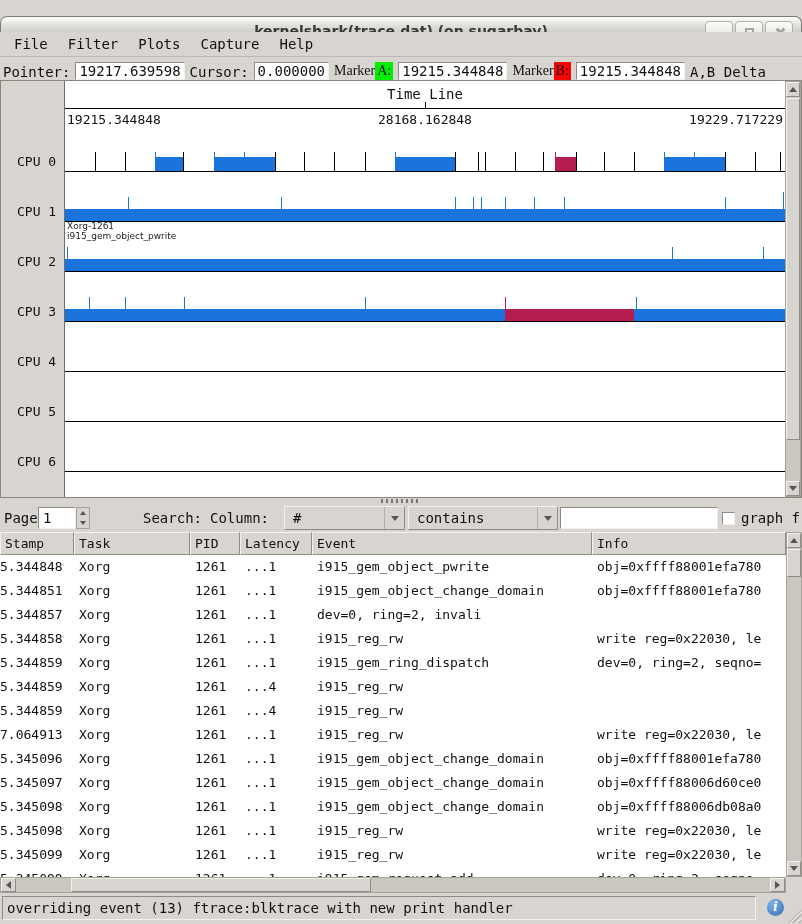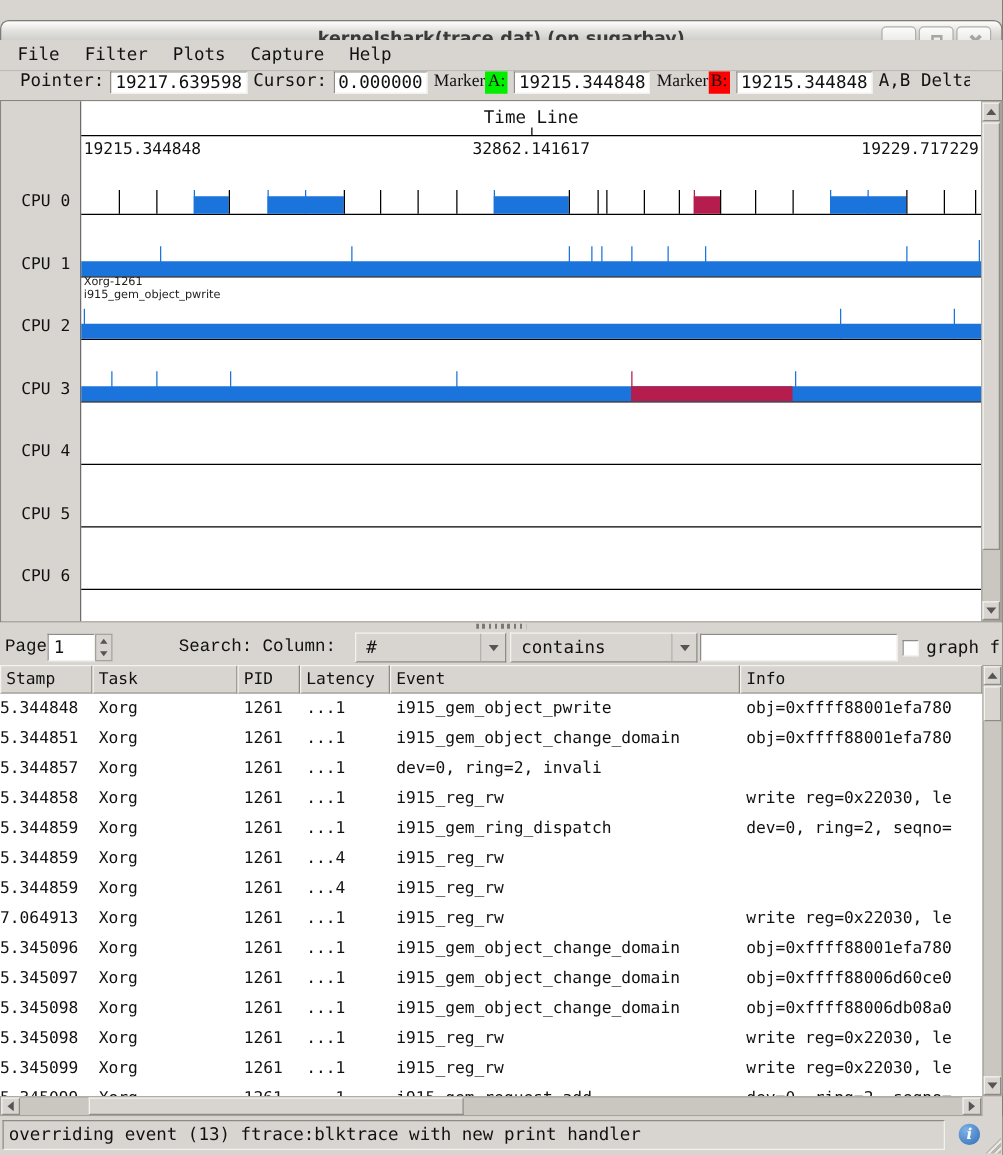--- a/index.html
+++ b/index.html
@@ -23,21 +23,21 @@
   .g-close:before { transform:rotate(45deg); } .g-close:after { transform:rotate(-45deg); }
 
   
   .menubar { position:absolute; left:0; top:32px; width:802px; height:25px; background:#d8d5d0;
     border-bottom:1px solid #bdbab5; display:flex; align-items:center; font-size:14px; }
   .menu-item { padding:3px 10px; }
   .menu-item:first-child { margin-left:4px; }
 
   
   .markerbar { position:absolute; left:0; top:57px; width:776px; height:23px; background:#d8d5d0;
-    display:flex; align-items:flex-start; gap:5px; padding-left:16px; font-size:14px; white-space:nowrap; overflow:hidden; }
+    display:flex; align-items:flex-end; gap:5px; padding-left:3px; font-size:14px; white-space:nowrap; overflow:hidden; }
   .val { background:#fff; border:1px solid; border-color:#8e8b86 #f2f1ee #f2f1ee #8e8b86; padding:0 3px; height:18px; line-height:17px; }
   .pair { display:flex; align-items:center;font-family:Liberation Serif, serif; }
   .mkey { padding:0 2px; height:18px; line-height:17px; }
 
   
   .graph-region { position:absolute; left:0; top:80px; width:802px; height:418px;
     border:1px solid #88857f; background:#d8d5d0; }
   .gutter { position:absolute; left:0; top:0; width:63px; height:100%; background:#d8d5d0; }
   .gutter .cpu-label { position:absolute; right:0; width:60px; height:16px; font-size:13px; text-align:left; padding-left:13px; }
   .canvas { position:absolute; left:63px; top:0; width:721px; height:100%; background:#fff; border-left:1px solid #6f6d69; }
@@ -67,21 +67,21 @@
   .table-vscroll { position:absolute; left:786px; top:532px; width:16px; height:345px; }
   .hscroll { position:absolute; left:0; top:877px; width:786px; height:16px; }
 
   
   .splitter { position:absolute; left:0; top:498px; width:802px; height:6px; background:#d8d5d0; }
   .splitter .dots { position:absolute; left:381px; top:1px; width:40px; height:4px;
     background:repeating-linear-gradient(90deg,#7a7873 0 2px,transparent 2px 5px); }
 
   
   .controls { position:absolute; left:0; top:504px; width:802px; height:28px; background:#d8d5d0; font-size:14px; }
-  .ctl-lbl { position:absolute; top:6px;font-family:Liberation Mono, monospace; }
+  .ctl-lbl { position:absolute; top:6px; }
   .spinbox { position:absolute; left:38px; top:3px; width:38px; height:22px; background:#fff;
     border:1px solid; border-color:#8e8b86 #f2f1ee #f2f1ee #8e8b86; padding-left:4px; line-height:20px; }
   .spin-btns { position:absolute; right:-15px; top:-1px; width:14px; height:22px; border:1px solid #a5a29c; background:#d8d5d0; }
   .spin-up,.spin-down { position:absolute; left:0; width:12px; height:10px; display:flex; align-items:center; justify-content:center; }
   .spin-up { top:0; } .spin-down { bottom:0; }
   .spin-up .arr { border-width:0 3px 4px 3px; } .spin-down .arr { border-width:4px 3px 0 3px; }
   .combo { position:absolute; top:2px; height:24px; background:#d8d5d0; border:1px solid; border-color:#f3f2ef #8e8b86 #8e8b86 #f3f2ef;
     line-height:22px; padding-left:8px; }
   .combo .cb-arrow { position:absolute; right:0; top:0; width:20px; height:22px; border-left:1px solid #b4b1ac;
     display:flex; align-items:center; justify-content:center; }
@@ -166,21 +166,21 @@
         <div class="cpu-label" style="top: 273px;">CPU 4</div>
         <div class="cpu-label" style="top: 323px;">CPU 5</div>
         <div class="cpu-label" style="top: 373px;">CPU 6</div>
       </div>
     <div class="canvas" id="canvas">
       <div class="tl-title">Time Line</div>
       <div class="axis-line"></div>
       <div class="axis-center-tick"></div>
       <div class="axis-labels">
         <span class="axl">19215.344848</span>
-        <span class="axc">32862.141617</span>
+        <span class="axc">28168.162848</span>
         <span class="axr">19229.717229</span>
       </div>
       <div id="cpu-rows">
           <div class="cpu-row" style="top: 51px;">
             <div class="seg" style="left: 12.5%; width: 3.9%; height: 14px; background: rgb(27, 116, 220);"></div>
             <div class="seg" style="left: 20.7%; width: 8.5%; height: 14px; background: rgb(27, 116, 220);"></div>
             <div class="seg" style="left: 45.8%; width: 8.3%; height: 14px; background: rgb(27, 116, 220);"></div>
             <div class="seg" style="left: 68.1%; width: 2.9%; height: 14px; background: rgb(180, 29, 78);"></div>
             <div class="seg" style="left: 83.2%; width: 8.4%; height: 14px; background: rgb(27, 116, 220);"></div>
             <div class="tick" style="left: 4.1%; height: 19px; background: rgb(0, 0, 0);"></div>

